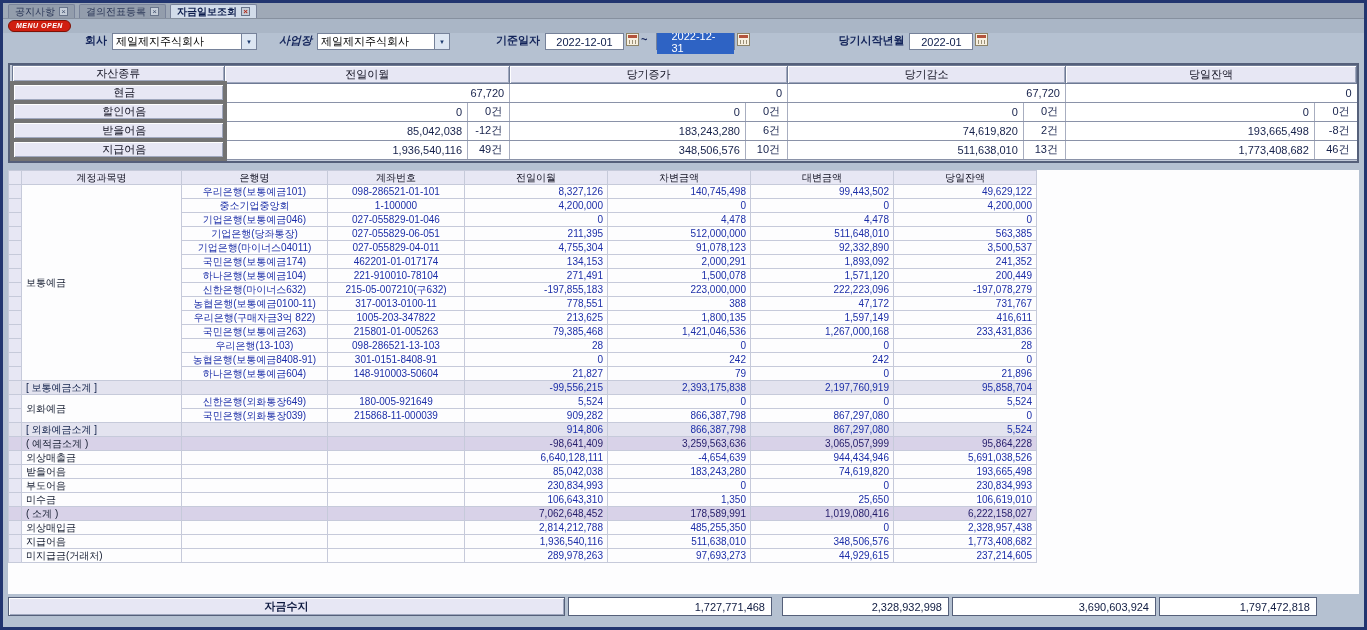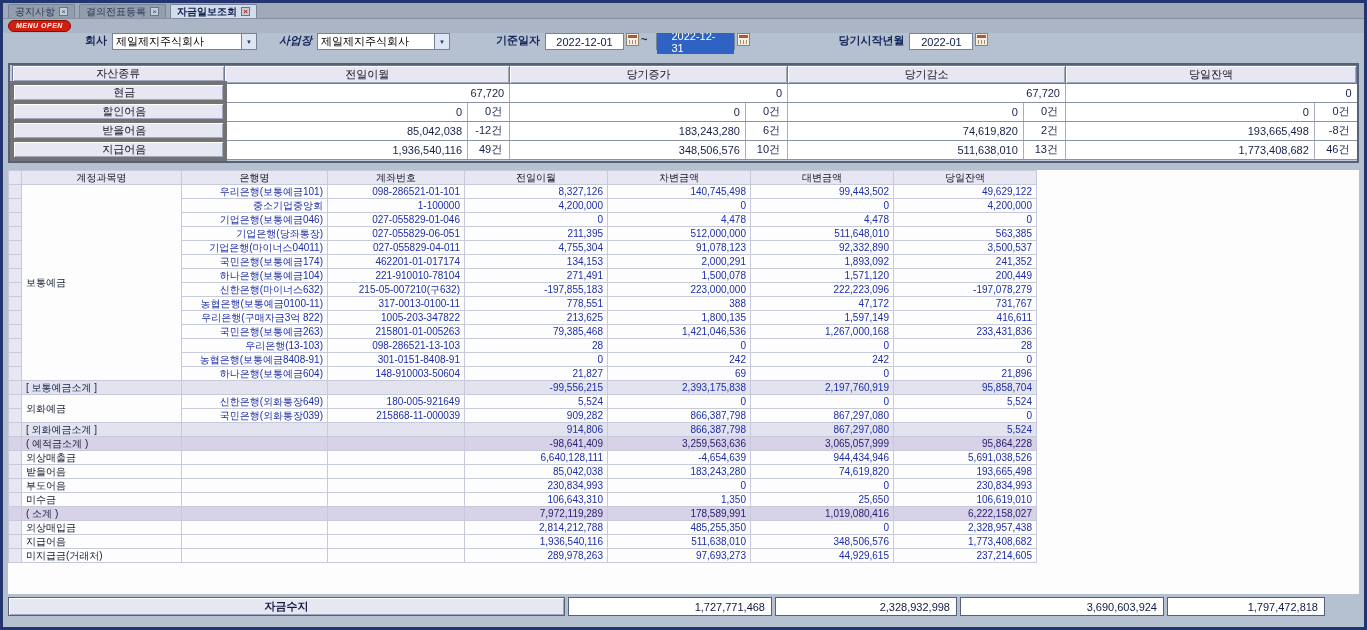--- a/index.html
+++ b/index.html
@@ -66,37 +66,37 @@
   td.cnt { padding-right:7px; }
 
   
   .detail-area { margin:7px 5px 0; background:#fdfdfe; height:424px; overflow:hidden; }
   table.detail { border-collapse:collapse; table-layout:fixed; font-size:10px; }
   table.detail th, table.detail td { height:14px; line-height:13px; padding:0 4px;
         border:1px solid #c6cada; overflow:hidden; white-space:nowrap; }
   th.dh { background:#e7e7f4; color:#101020; font-weight:normal; text-align:center; border:1px solid #a9aec2; }
   td.ind { background:#e7e7f4; padding:0; border:1px solid #b8bccc; }
   td.grp { color:#141c30; text-align:left; vertical-align:middle; background:#fdfdfe; }
-  td.bank, td.accno { color:#1c2ea8; text-align:right; }
+  td.bank, td.accno { color:#1c2ea8; text-align:center; }
   td.num { color:#1c2ea8; text-align:right; }
   td.aname { color:#141c30; text-align:left; }
   tr.sub td { background:#e3e3ef; }
   tr.sub td.aname { color:#10204a; }
   tr.tot td { background:#d8d2e8; }
   tr.tot td.num { color:#241c6a; }
 
   
   .footerbar { margin:3px 5px 0; display:flex; gap:3px; height:19px; font-size:11px; }
   .f-label { width:557px; background:#e7e7f4; border:1px solid #55607a;
              box-shadow: inset 1px 1px 0 #ffffff, inset -1px -1px 0 #a0a8be;
              display:flex; align-items:center; justify-content:center; font-weight:bold; color:#0e1a40; }
   .f-val { background:#fff; border:1px solid #55607a; display:flex; align-items:center;
            justify-content:flex-end; padding-right:6px; color:#0e1a40; }
   .f-val:nth-child(2) { width:204px; }
-  .f-val:nth-child(3) { width:182px; }
+  .f-val:nth-child(3) { width:167px;margin-left:7px; }
   .f-val:nth-child(4) { width:204px; }
   .f-val:nth-child(5) { width:158px; }
 </style>
 </head>
 <body>
 
 <div class="window">
 
   <div class="tabbar" id="tabbar">
       <div class="tab">
@@ -356,21 +356,21 @@
             <td class="num">0</td>
             <td class="num">242</td>
             <td class="num">242</td>
             <td class="num">0</td>
           </tr>
           <tr>
             <td class="ind"></td>
             <td class="bank">하나은행(보통예금604)</td>
             <td class="accno">148-910003-50604</td>
             <td class="num">21,827</td>
-            <td class="num">69</td>
+            <td class="num">79</td>
             <td class="num">0</td>
             <td class="num">21,896</td>
           </tr>
           <tr class="sub">
             <td class="ind"></td>
             <td class="aname">[ 보통예금소계 ]</td>
             <td class="bank"></td>
             <td class="accno"></td>
             <td class="num">-99,556,215</td>
             <td class="num">2,393,175,838</td>
@@ -454,21 +454,21 @@
             <td class="num">106,643,310</td>
             <td class="num">1,350</td>
             <td class="num">25,650</td>
             <td class="num">106,619,010</td>
           </tr>
           <tr class="tot">
             <td class="ind"></td>
             <td class="aname">( 소계 )</td>
             <td class="bank"></td>
             <td class="accno"></td>
-            <td class="num">7,972,119,289</td>
+            <td class="num">7,062,648,452</td>
             <td class="num">178,589,991</td>
             <td class="num">1,019,080,416</td>
             <td class="num">6,222,158,027</td>
           </tr>
           <tr>
             <td class="ind"></td>
             <td class="aname">외상매입금</td>
             <td class="bank"></td>
             <td class="accno"></td>
             <td class="num">2,814,212,788</td>

